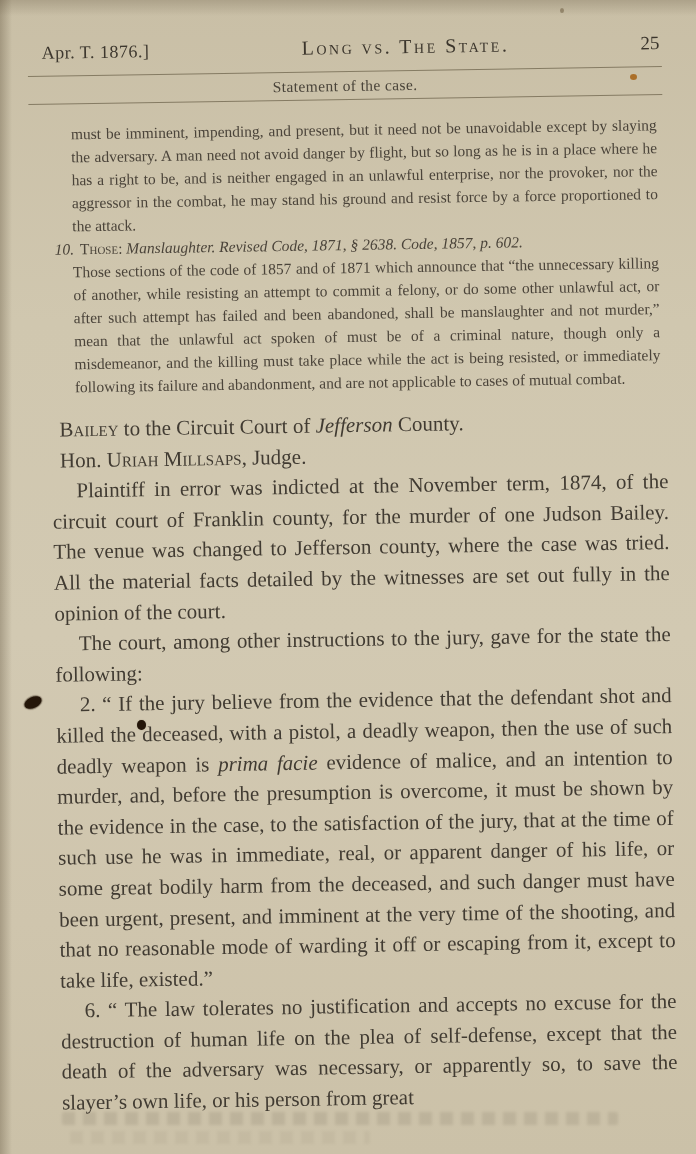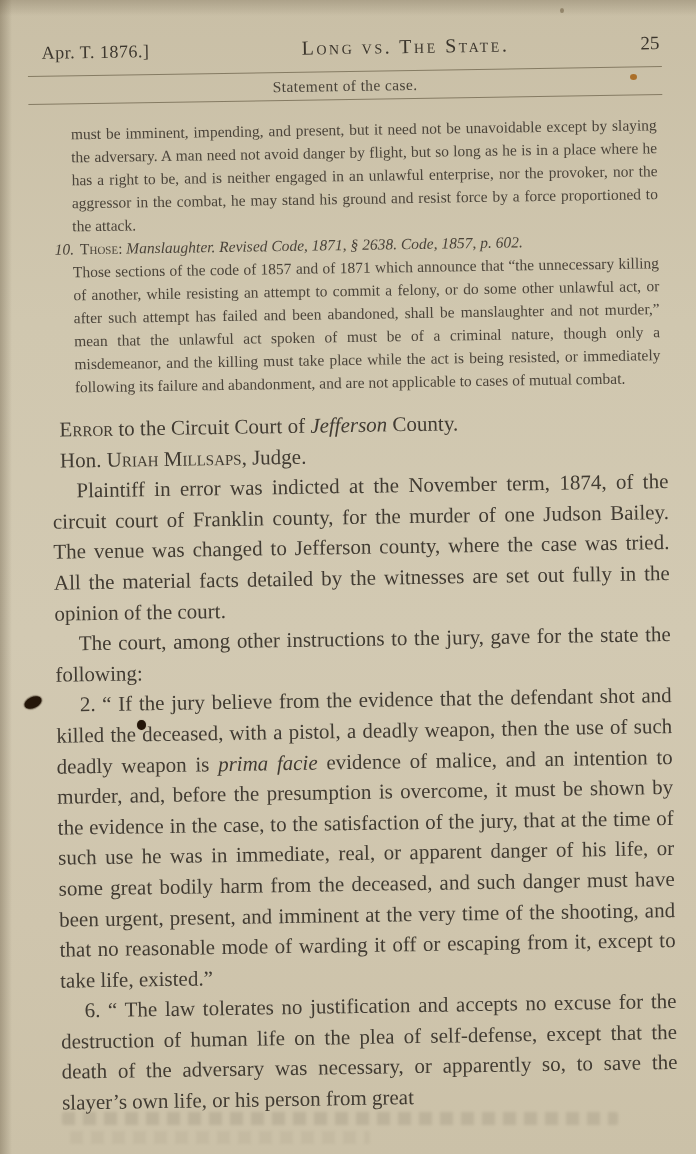--- a/index.html
+++ b/index.html
@@ -79,21 +79,21 @@
     <div class="runhead">Statement of the case.</div>
     <hr class="rule rule2">
 
     <div class="headnote">
       <p class="hn-cont">must be imminent, impending, and present, but it need not be unavoidable except by slaying the adversary.  A man need not avoid danger by flight, but so long as he is in a place where he has a right to be, and is neither engaged in an unlawful enterprise, nor the provoker, nor the aggressor in the combat, he may stand his ground and resist force by a force proportioned to the attack.</p>
       <p class="hn-head"><span class="hn-num">10.</span> <span class="sc">Those</span><span>: </span><span class="it">Manslaughter.</span><span>  </span><span class="it">Revised Code, 1871, § 2638.  Code, 1857, p. 602.</span></p>
       <p class="hn-body">Those sections of the code of 1857 and of 1871 which announce that “the unnecessary killing of another, while resisting an attempt to commit a felony, or do some other unlawful act, or after such attempt has failed and been abandoned, shall be manslaughter and not murder,” mean that the unlawful act spoken of must be of a criminal nature, though only a misdemeanor, and the killing must take place while the act is being resisted, or immediately following its failure and abandonment, and are not applicable to cases of mutual combat.</p>
     </div>
 
     <div class="mainbody">
-      <p class="line-sm"><span class="sc">Error</span><span> to the Circuit Court of </span><span class="it">Jefferson</span><span> County.</span></p>
+      <p class="line-sm"><span class="sc">Bailey</span><span> to the Circuit Court of </span><span class="it">Jefferson</span><span> County.</span></p>
       <p class="line-sm"><span>Hon. </span><span class="sc">Uriah Millsaps</span><span>, Judge.</span></p>
       <p class="para">Plaintiff in error was indicted at the November term, 1874, of the circuit court of Franklin county, for the murder of one Judson Bailey.  The venue was changed to Jefferson county, where the case was tried.  All the material facts detailed by the witnesses are set out fully in the opinion of the court.</p>
       <p class="para">The court, among other instructions to the jury, gave for the state the following:</p>
       <p class="para"><span>2. “ If the jury believe from the evidence that the defendant shot and killed the deceased, with a pistol, a deadly weapon, then the use of such deadly weapon is </span><span class="it">prima facie</span><span> evidence of malice, and an intention to murder, and, before the presumption is overcome, it must be shown by the evidence in the case, to the satisfaction of the jury, that at the time of such use he was in immediate, real, or apparent danger of his life, or some great bodily harm from the deceased, and such danger must have been urgent, present, and imminent at the very time of the shooting, and that no reasonable mode of warding it off or escaping from it, except to take life, existed.”</span></p>
       <p class="para">6. “ The law tolerates no justification and accepts no excuse for the destruction of human life on the plea of self-defense, except that the death of the adversary was necessary, or apparently so, to save the slayer’s own life, or his person from great</p>
     </div>
 
   </div>
 
   <div class="blot blot-large"></div>

